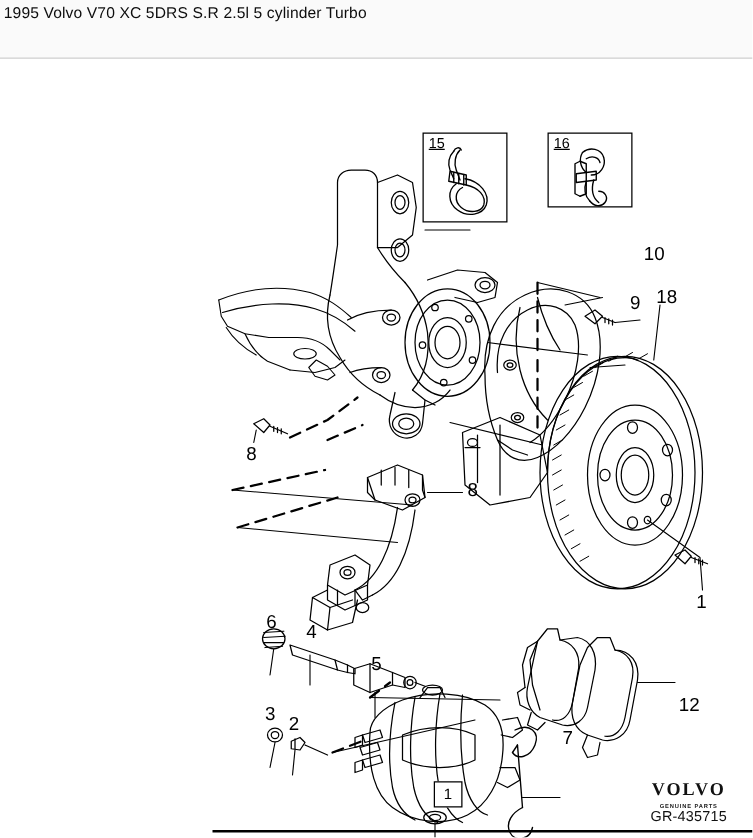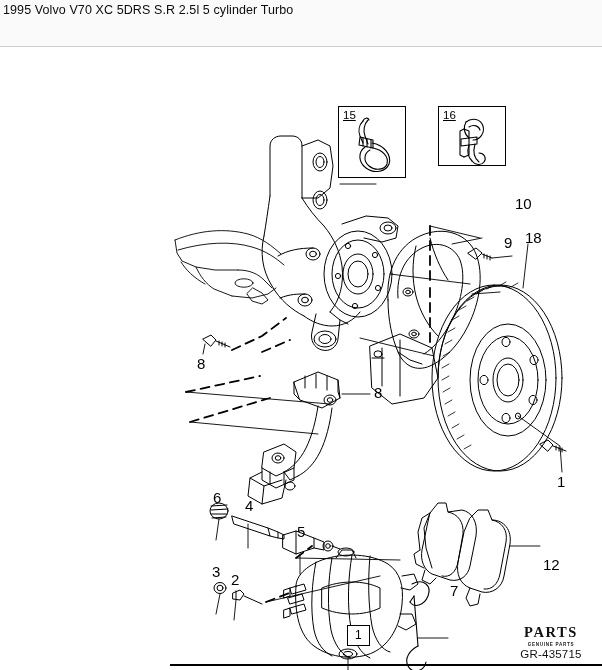--- a/index.html
+++ b/index.html
@@ -485,17 +485,17 @@
   <div class="callout" style="left:504px; top:189px;">9</div>
   <div class="callout" style="left:515px; top:150px;">10</div>
   <div class="callout" style="left:525px; top:184px;">18</div>
   <div class="callout" style="left:543px; top:511px;">12</div>
   <div class="callout" style="left:557px; top:428px;">1</div>
   <div class="callout" style="left:197px; top:310px;">8</div>
 
 </div>
 
 <div id="footer-logo">
-  <div id="volvo-wordmark">PARTS</div>
+  <div id="volvo-wordmark">VOLVO</div>
   <div id="volvo-sub">GENUINE PARTS</div>
 </div>
 <div id="part-code">GR-435715</div>
 <div id="bottom-rule"></div>
 
 </body></html>

